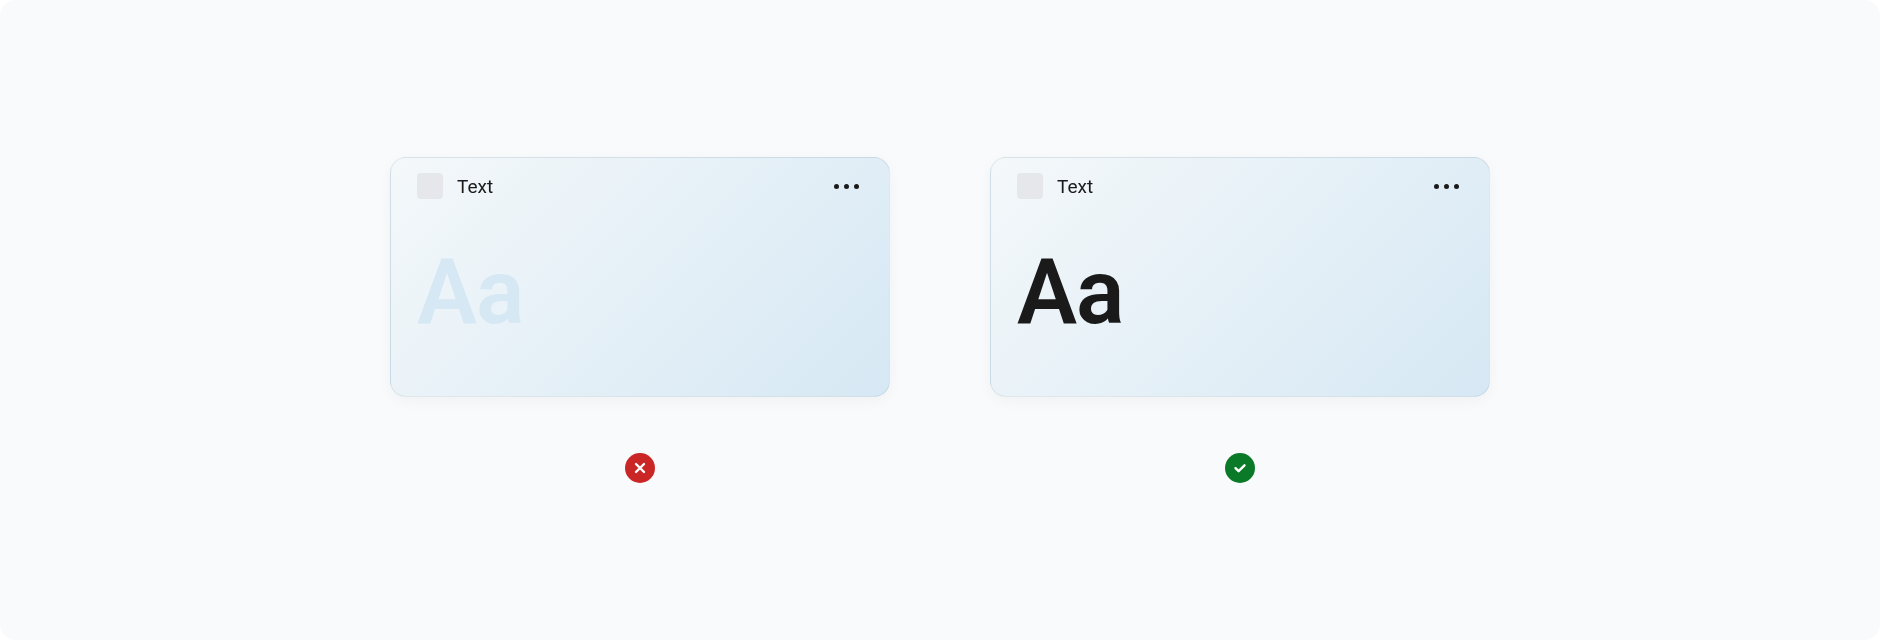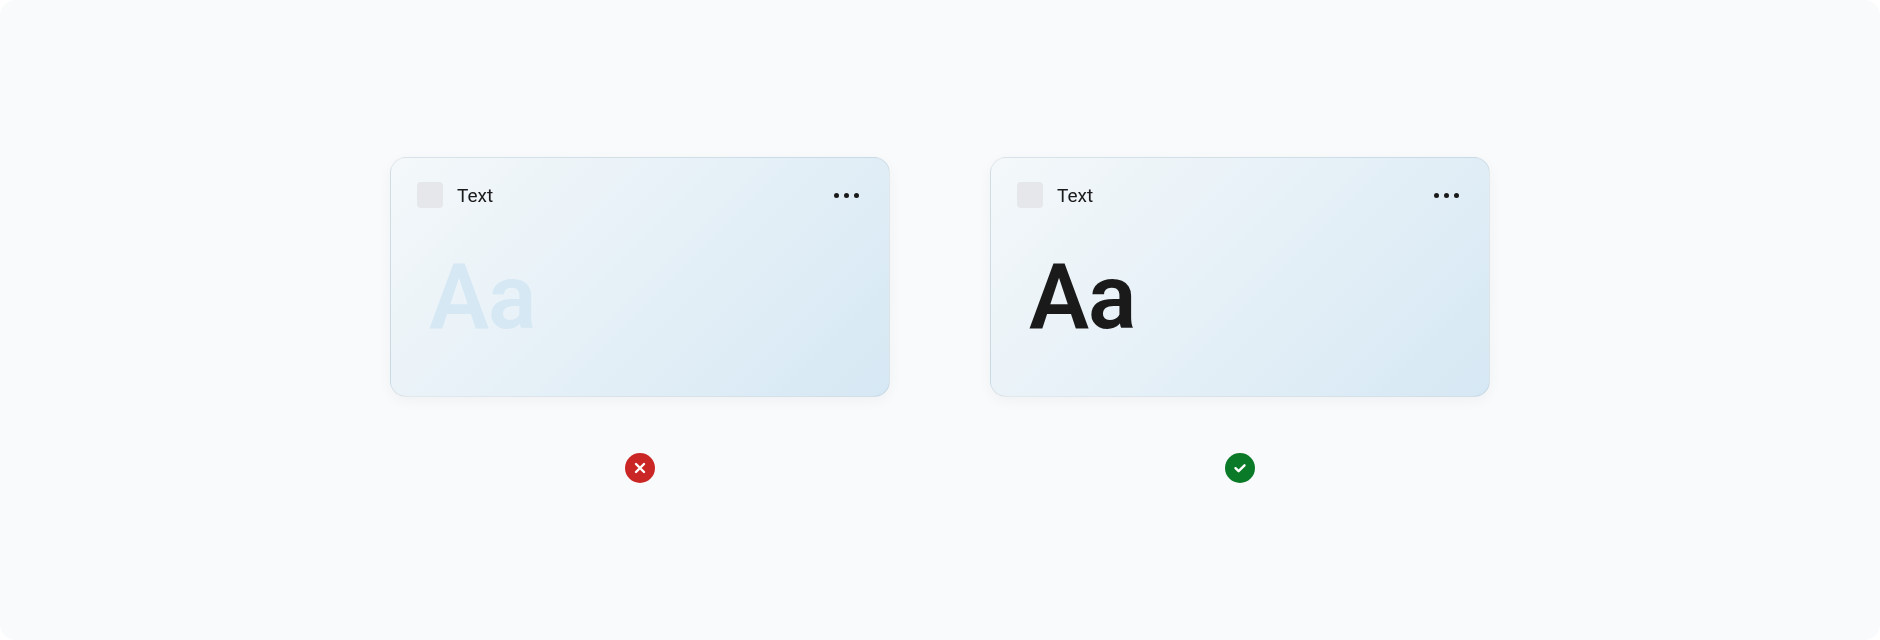--- a/index.html
+++ b/index.html
@@ -25,21 +25,21 @@
       display: flex;
       flex-direction: column;
       align-items: center;
       gap: 56px;
     }
     .card {
       width: 500px;
       height: 240px;
       border-radius: 16px;
       border: 1px solid rgba(15, 23, 42, 0.07);
-      padding: 24px 26px 20px 26px;
+      padding: 15px 26px 20px 26px;
       box-shadow: 0 4px 14px rgba(15, 23, 42, 0.04);
       display: flex;
       flex-direction: column;
     }
     .card-header {
       display: flex;
       align-items: center;
       gap: 14px;
     }
     .thumb {
@@ -62,21 +62,20 @@
       padding: 4px;
       cursor: pointer;
     }
     .dot {
       width: 5px; height: 5px; border-radius: 50%; background: #1a1a1a;
     }
     .card-body {
       flex: 1 1 auto;
       display: flex;
       align-items: center;
-      margin-left: 12px;
     }
     .sample-text {
       font-size: 90px;
       font-weight: 600;
       line-height: 0.9;
       letter-spacing: -1px;
       margin-top: 10px;
     }
     .low-contrast { color: #d6e8f4; }
     .high-contrast { color: #1a1a1a; }

